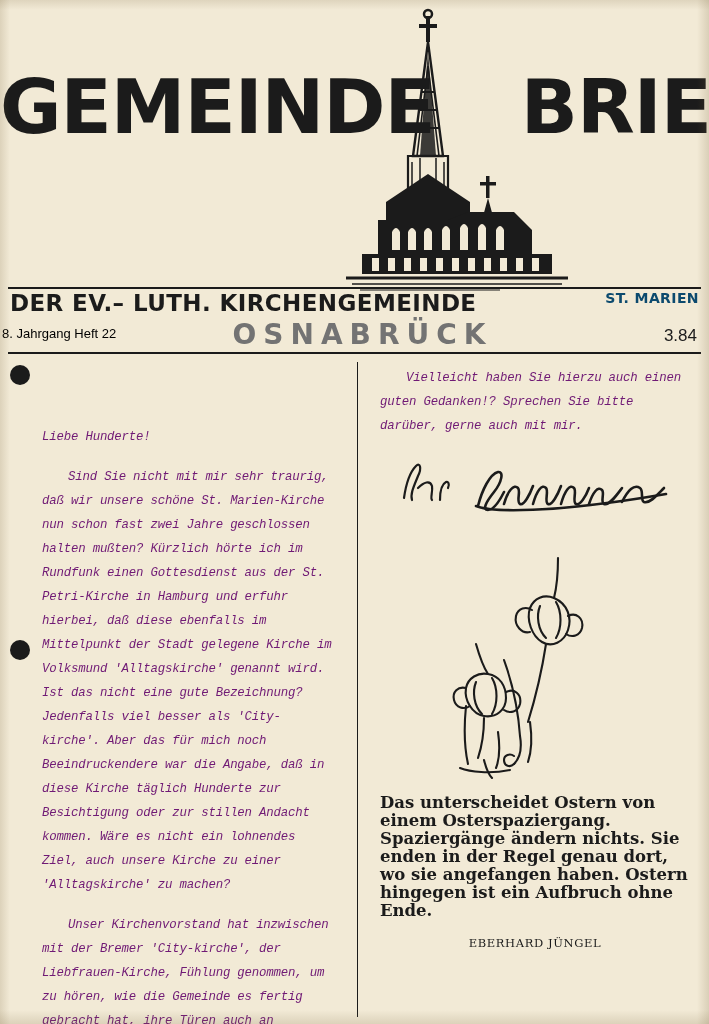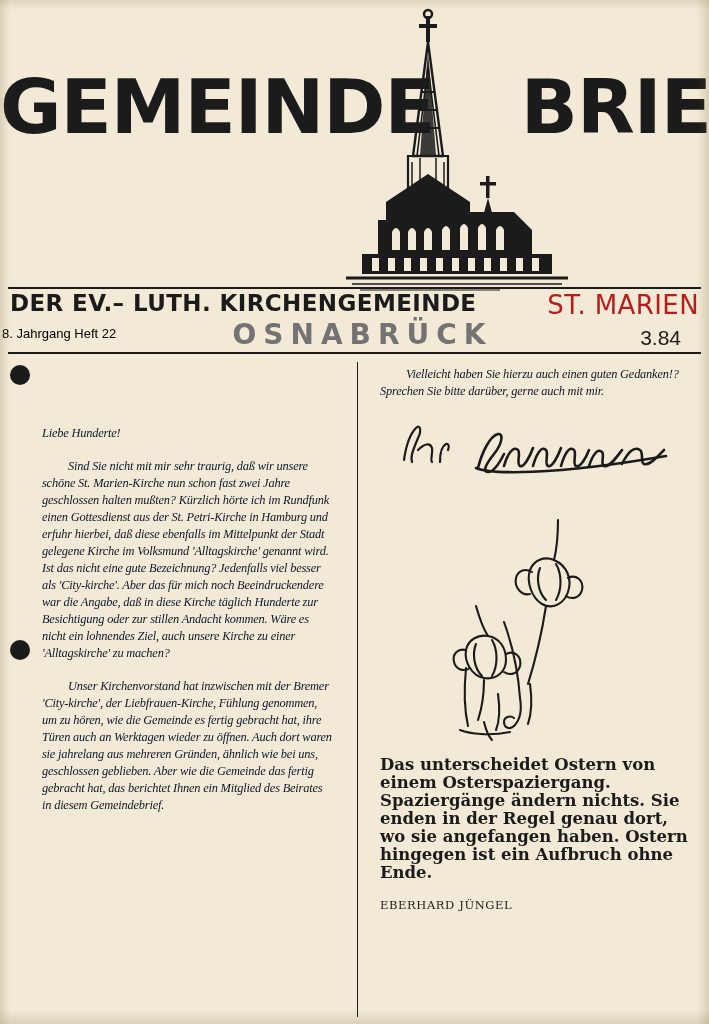--- a/index.html
+++ b/index.html
@@ -84,24 +84,24 @@
     font-size: 23px;
     letter-spacing: 0.4px;
     color: #1b1b1b;
     white-space: nowrap;
   }
   .banner-right {
     position: absolute;
     right: 0;
     top: 0;
     font-family: "DejaVu Sans", sans-serif;
-    font-weight: normal;
-    font-size: 26px;
+    font-weight: bold;
+    font-size: 14px;
     letter-spacing: 0.4px;
-    color: #b91c1c;
+    color: #0c4a6e;
     white-space: nowrap;
   }
   .banner-city {
     position: absolute;
     top: 318px;
     left: 0;
     width: 709px;
     text-align: center;
     font-family: "DejaVu Sans", sans-serif;
     font-weight: bold;
@@ -116,23 +116,23 @@
     top: 326px;
     left: 2px;
     font-family: "Liberation Sans", sans-serif;
     font-size: 13px;
     color: #000000;
     z-index: 5;
   }
   .issue-date {
     position: absolute;
     top: 326px;
-    right: 28px;
+    right: 12px;
     font-family: "Liberation Sans", sans-serif;
-    font-size: 21px;
+    font-size: 17px;
     color: #1b1b1b;
     z-index: 5;
   }
 
   
   .divider {
     position: absolute;
     left: 357px;
     top: 362px;
     width: 0;
@@ -147,24 +147,24 @@
     width: 290px;
   }
   .col-right {
     position: absolute;
     left: 380px;
     top: 366px;
     width: 310px;
   }
 
   .typescript {
-    font-family: Liberation Serif, serif;
+    font-family: Liberation Mono, monospace;
     font-size: 12.4px;
-    line-height: 17px;
-    color: #0f172a;
+    line-height: 24px;
+    color: #701a75;
     font-style: italic;
     letter-spacing: -0.2px;
   }
   .typescript p {
     margin: 0 0 16px 0;
   }
   .typescript p.indent {
     text-indent: 26px;
   }
 
@@ -199,21 +199,21 @@
   .quote {
     margin-top: 8px;
     font-family: "DejaVu Serif", serif;
     font-weight: bold;
     font-size: 16.5px;
     line-height: 18px;
     color: #1b1b1b;
   }
   .quote-author {
     margin-top: 14px;
-    text-align: left;
+    text-align: center;
     font-family: "DejaVu Serif", serif;
     font-size: 11.5px;
     letter-spacing: 0.6px;
     color: #1b1b1b;
     font-weight: normal;
   }
 
   
   .edge {
     position: absolute;

